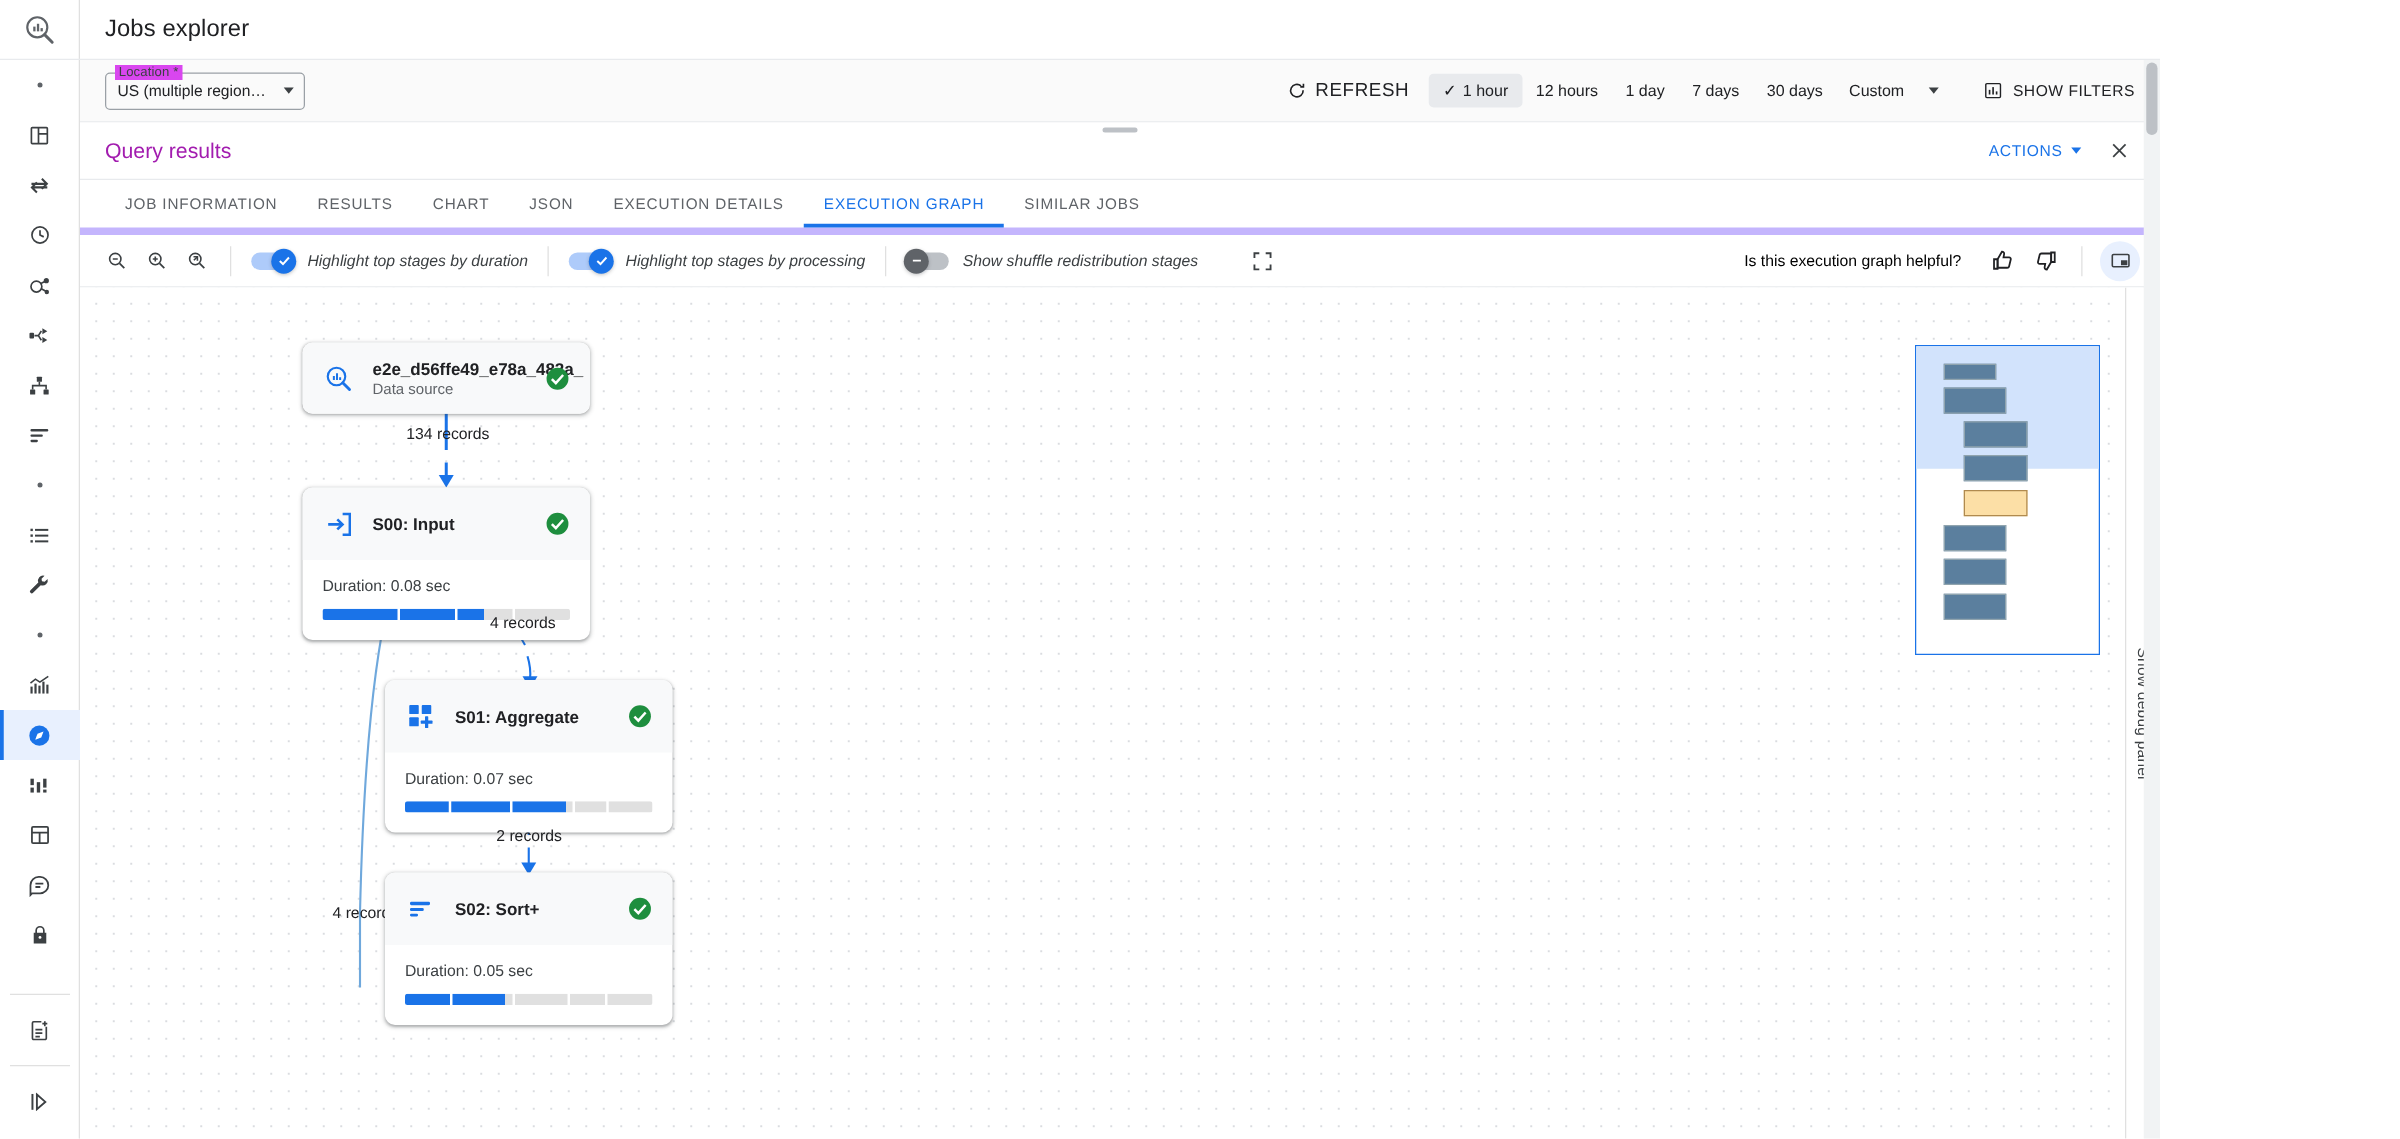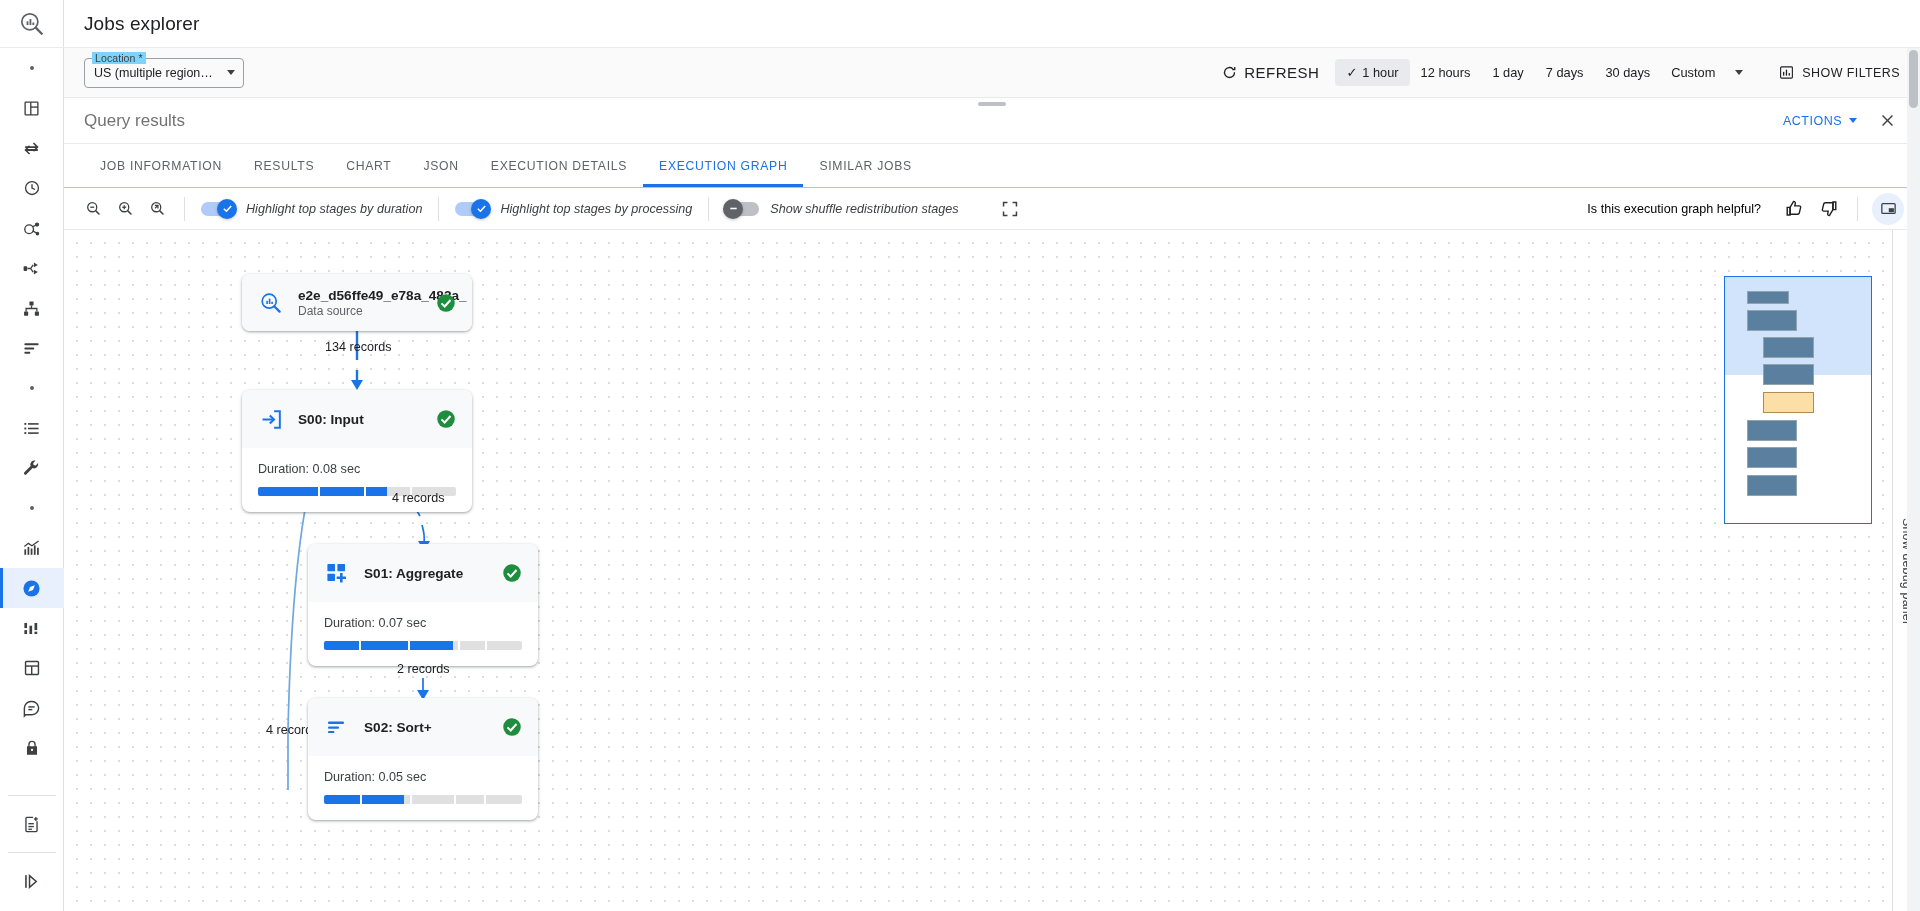--- a/index.html
+++ b/index.html
@@ -2,21 +2,21 @@
 <html><head>
 <meta charset="utf-8">
 <style>
   * { box-sizing: border-box; margin: 0; padding: 0; }
   html, body {
     width: 1920px; height: 911px;
     font-family: "Liberation Sans", sans-serif;
     background: #fff; overflow: hidden;
     -webkit-font-smoothing: antialiased;
   }
-  .app { position: relative; width: 1920px; height: 911px; display: flex; }
+  .app { position: relative; width: 1728px; height: 911px; display: flex; }
 
   
   .rail {
     width: 64px; height: 911px; background: #fff;
     border-right: 1px solid #e0e0e0;
     display: flex; flex-direction: column; align-items: center;
     flex: 0 0 64px;
   }
   .rail-logo {
     height: 48px; width: 64px;
@@ -56,21 +56,21 @@
     border-bottom: 1px solid #e8eaed;
     display: flex; align-items: center; padding: 0 20px;
   }
   .loc-field {
     position: relative; width: 160px; height: 30px;
     border: 1px solid #9aa0a6; border-radius: 4px;
     display: flex; align-items: center; padding: 0 8px 0 9px;
     background: #fafafa;
   }
   .loc-legend {
-    position: absolute; top: -7px; left: 7px; background: #7dd3fc;
+    position: absolute; top: -7px; left: 7px; background: #d946ef;
     padding: 0 3px; font-size: 10.5px; color: #3c4043; font-weight: 500;
     letter-spacing: .1px; white-space: nowrap;
   }
   .loc-value {
     font-size: 12.5px; color: #202124; white-space: nowrap;
     overflow: hidden; text-overflow: ellipsis; max-width: 125px;
   }
   .caret { width: 0; height: 0; border-left: 4.5px solid transparent;
            border-right: 4.5px solid transparent; border-top: 5px solid #3c4043;
            margin-left: auto; }
@@ -97,31 +97,31 @@
   .results { flex: 1 1 auto; display: flex; flex-direction: column; min-height: 0;
              background: #fff; position: relative; }
   .drag-handle {
     position: absolute; top: 4px; left: 50%; transform: translateX(-50%);
     width: 28px; height: 4px; border-radius: 2px; background: #bdc1c6;
   }
   .results-head {
     height: 46px; flex: 0 0 46px; display: flex; align-items: center;
     padding: 0 20px; border-bottom: 1px solid #e8eaed;
   }
-  .results-head h2 { font-size: 17px; font-weight: 400; color: #737373; }
+  .results-head h2 { font-size: 17px; font-weight: 400; color: #a21caf; }
   .rh-right { margin-left: auto; display: flex; align-items: center; gap: 18px; }
   .actions-btn { display: flex; align-items: center; gap: 7px; color: #1a73e8;
                  font-size: 12.5px; font-weight: 500; letter-spacing: .5px; }
   .actions-caret { width: 0; height: 0; border-left: 4px solid transparent;
                    border-right: 4px solid transparent; border-top: 5px solid #1a73e8; }
   .close-x { color: #3c4043; display: flex; align-items: center; padding: 4px; }
 
   
   .tabs { height: 44px; flex: 0 0 44px; display: flex; align-items: stretch;
-          padding: 0 20px; border-bottom: 1px solid #c4b5fd; }
+          padding: 0 20px; border-bottom: 6px solid #c4b5fd; }
   .tab {
     display: flex; align-items: center; padding: 0 16px;
     font-size: 12.2px; font-weight: 500; letter-spacing: .7px;
     color: #5f6368; position: relative; white-space: nowrap;
   }
   .tab.active { color: #1a73e8; }
   .tab.active::after {
     content: ""; position: absolute; left: 0; right: 0; bottom: 0; height: 3px;
     background: #1a73e8;
   }

